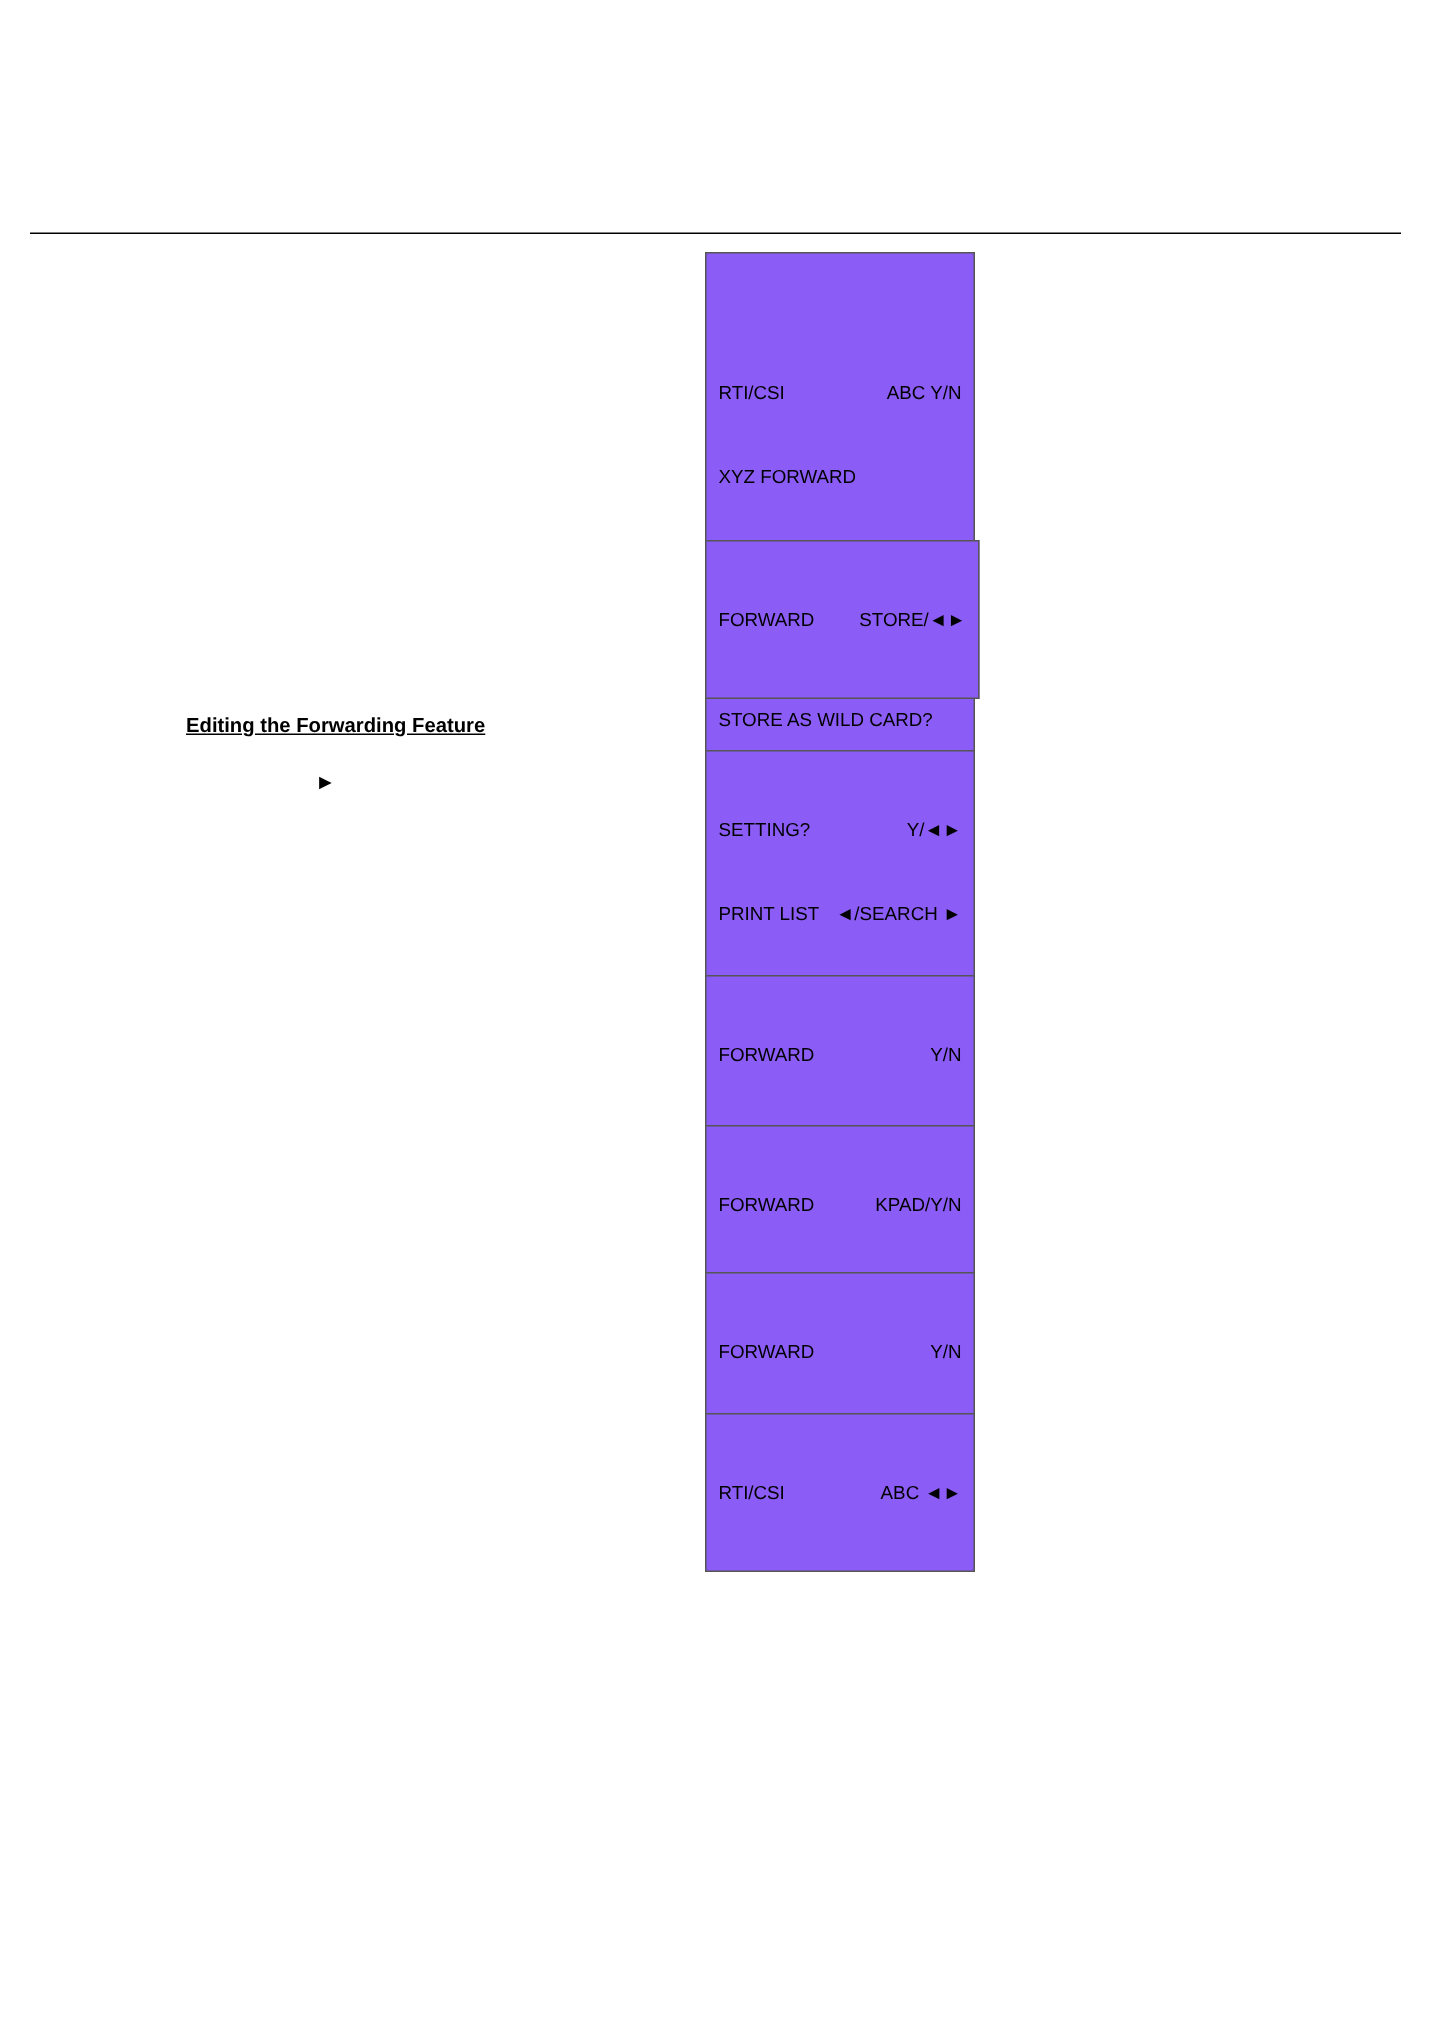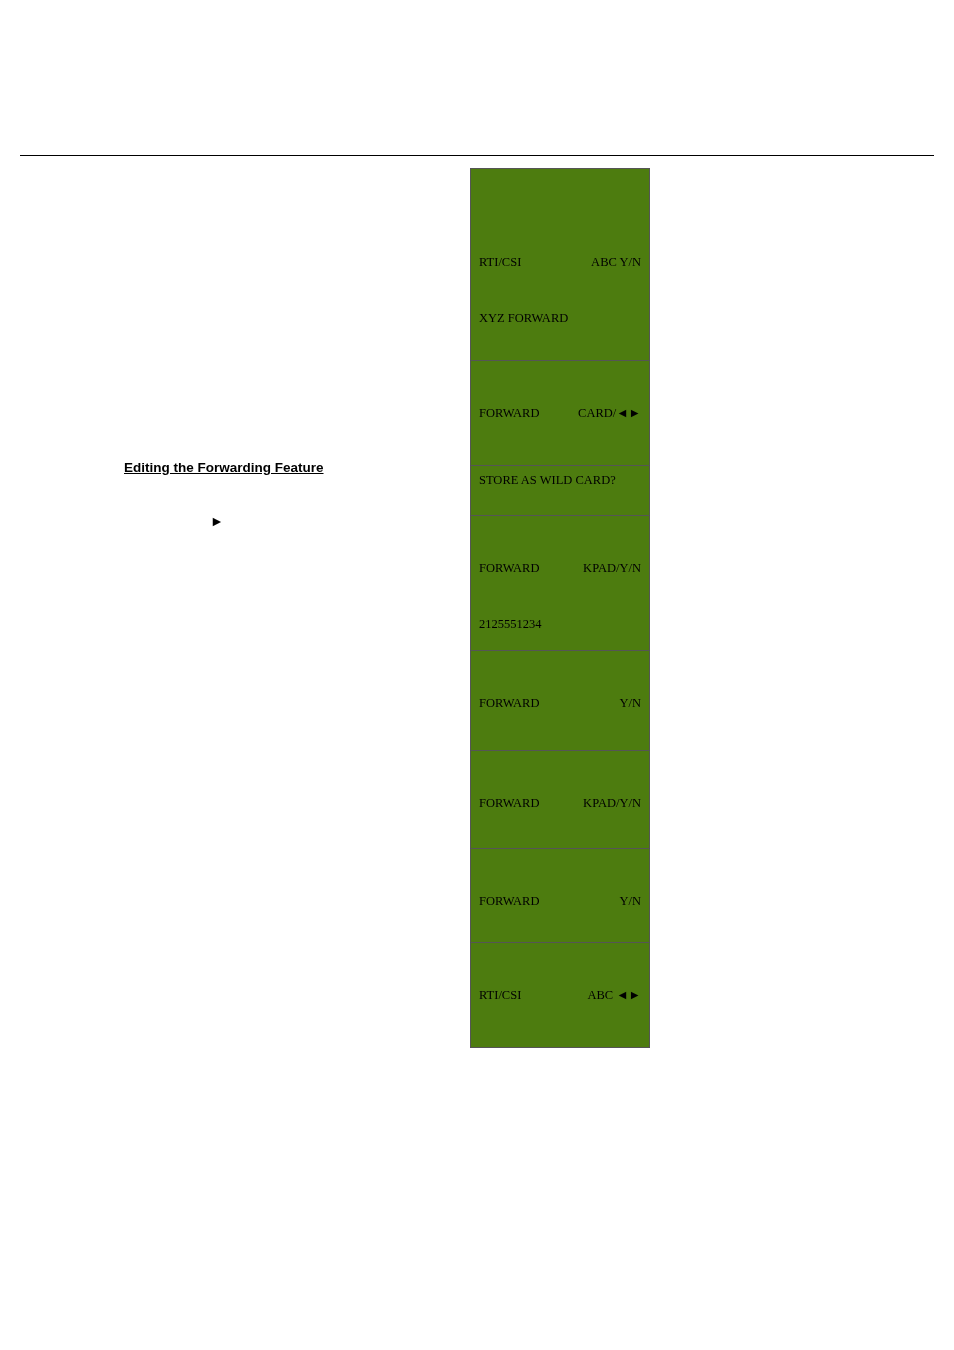--- a/index.html
+++ b/index.html
@@ -24,23 +24,23 @@
       position: absolute;
       top: 155px;
       left: 20px;
       right: 20px;
       border-top: 1.5px solid #000;
     }
 
     
     .display-panel {
       border: 1px solid #555;
-      background: #4d7c0f;
+      background: #8b5cf6;
       padding: 5px 8px;
-      font-family: Liberation Serif, serif;
+      font-family: Liberation Sans, sans-serif;
       font-size: 12.5px;
       line-height: 1.5;
       white-space: pre;
       display: inline-block;
       min-width: 180px;
     }
 
     .panel-row {
       display: flex;
       justify-content: space-between;
@@ -98,34 +98,44 @@
         <span style="margin-left: 55px;">Y/N</span>
       </div>
       <div>SET RTI/CSI?</div>
     </div>
   </div>
 
   <div class="block" style="top: 360px; left: 470px;">
     <div class="display-panel">
       <div class="panel-row">
         <span>FORWARD</span>
-        <span style="margin-left: 30px;">CARD/◄►</span>
+        <span style="margin-left: 30px;">STORE/◄►</span>
       </div>
     </div>
   </div>
 
-  <div class="block" style="top: 460px; left: 100px; padding-left: 24px;">
+  <div class="block" style="top: 476px; left: 100px; padding-left: 24px;">
     <span class="section-heading">Editing the Forwarding Feature</span>
   </div>
 
   <div class="block" style="top: 513px; left: 210px;">
     <span class="bullet-arrow">►</span>
   </div>
 
   <div class="block" style="top: 500px; left: 470px;">
+    <div class="display-panel">
+      <div class="panel-row">
+        <span>SETTING?</span>
+        <span style="margin-left: 20px;">Y/◄►</span>
+      </div>
+      <div class="panel-row">
+        <span>PRINT LIST</span>
+        <span style="margin-left: 5px;">◄/SEARCH ►</span>
+      </div>
+    </div>
     <br>
     
     <div class="display-panel">
       <div class="panel-row">
         <span>FORWARD</span>
         <span style="margin-left: 15px;">KPAD/Y/N</span>
       </div>
       <div>2125551234</div>
     </div>
   </div>

